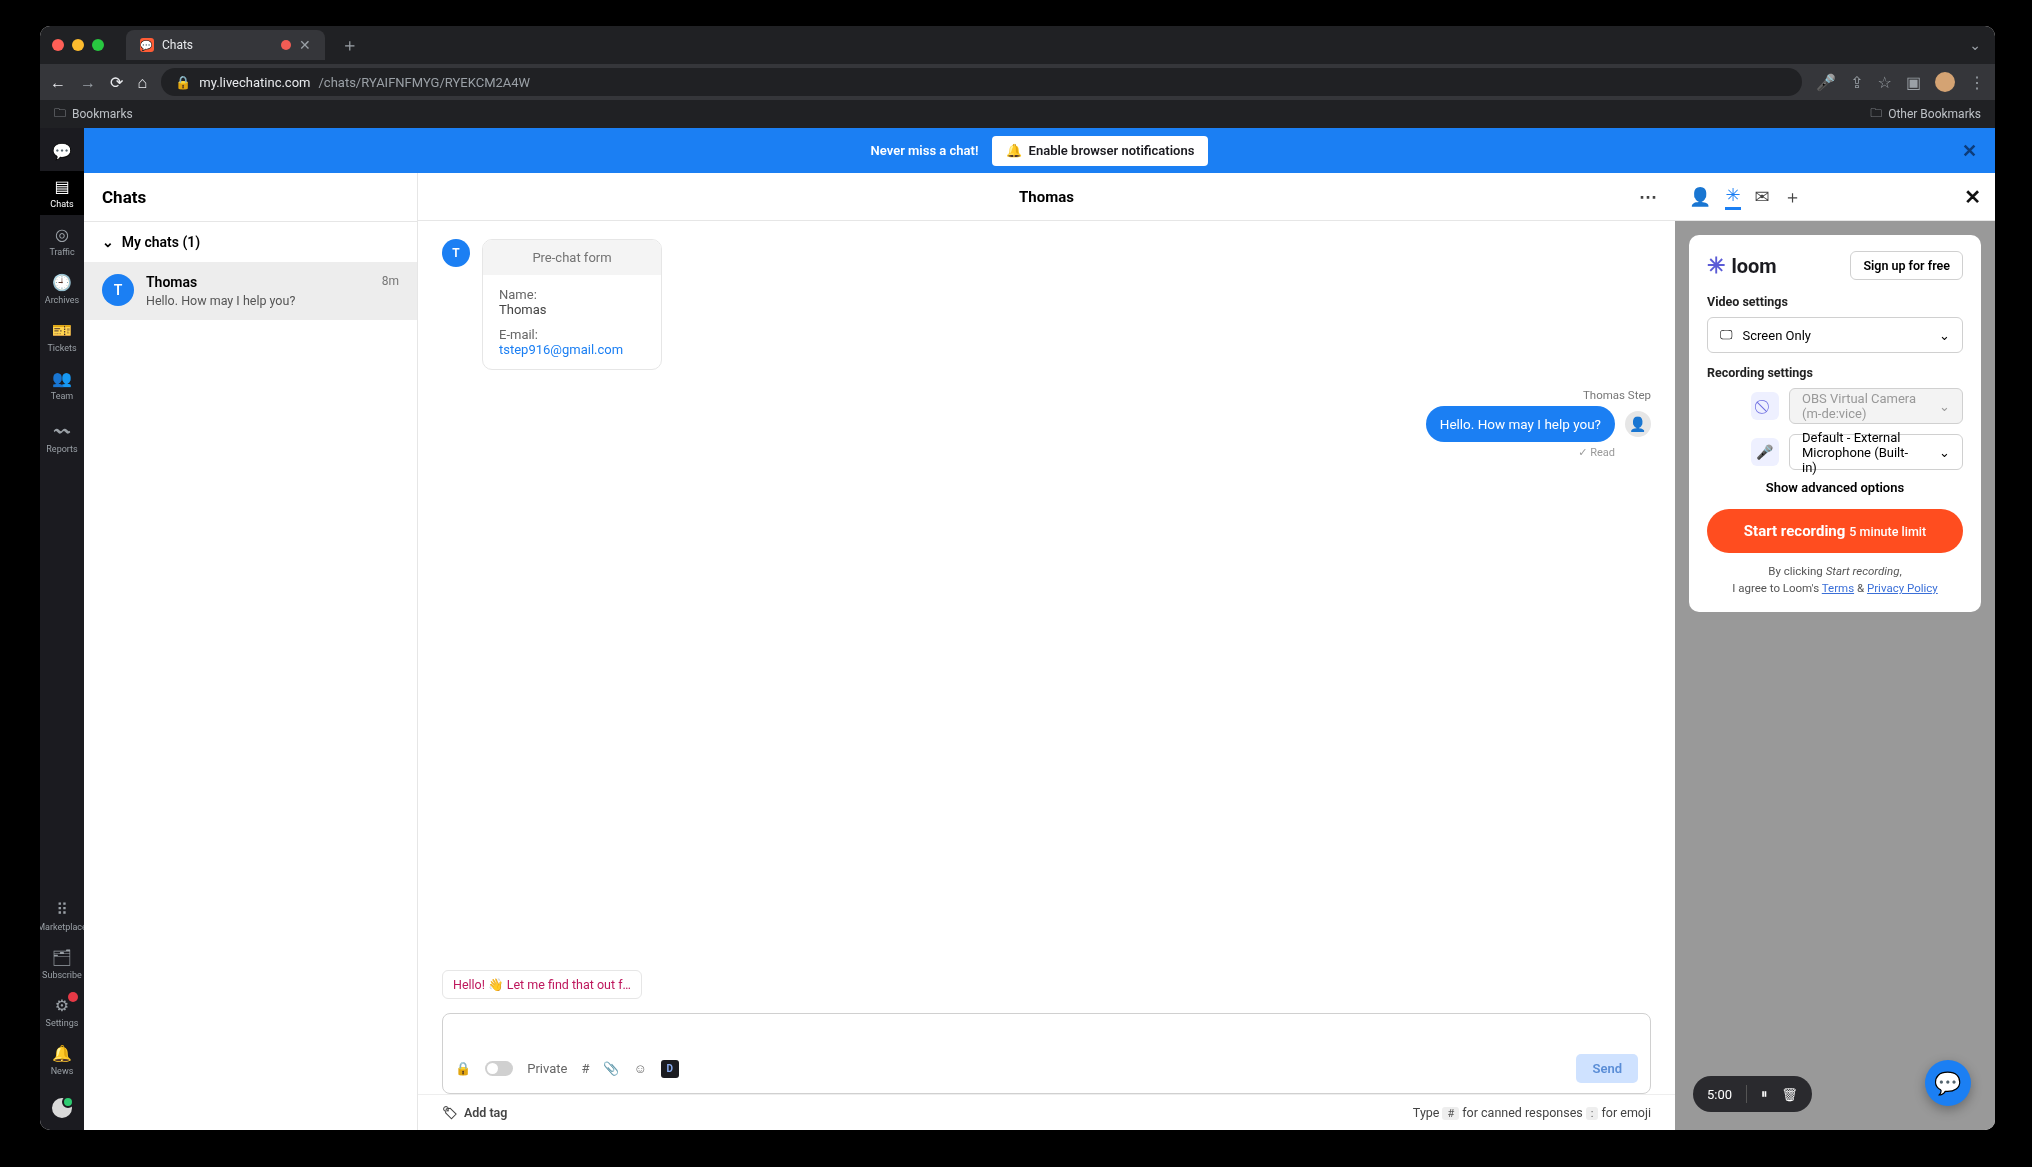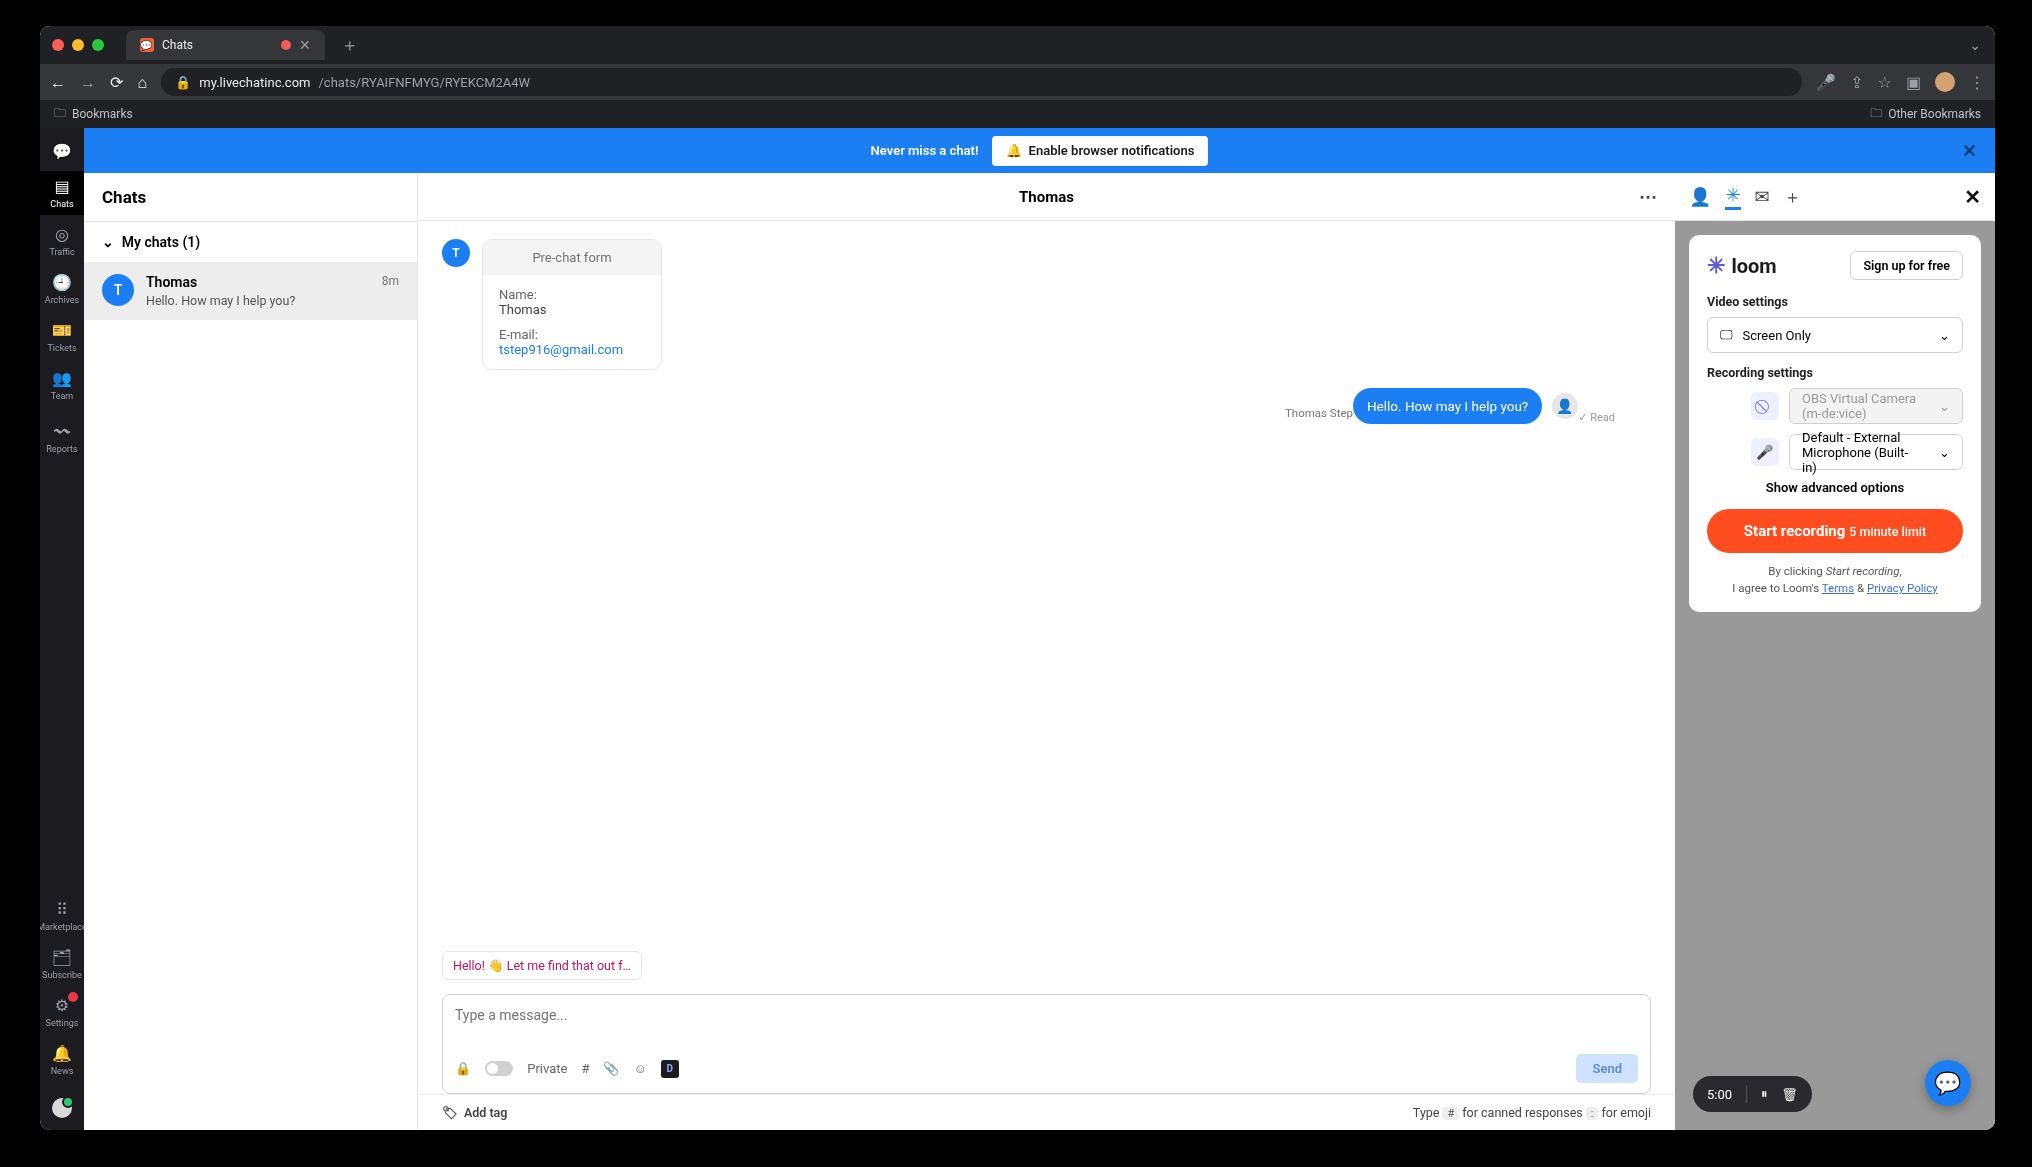--- a/index.html
+++ b/index.html
@@ -69,21 +69,21 @@
 .started { text-align:center; font-size:12px; color:#777; margin-bottom:16px; position:relative;}
 .started::before,.started::after{content:'';position:absolute;top:50%;width:34%;height:1px;background:#e6e6e6;}
 .started::before{left:0}.started::after{right:0}
 .prechat { display:flex; gap:12px; margin-bottom:18px; }
 .prechat .av { width:28px; height:28px; border-radius:50%; background:#1b7ff3; color:#fff; display:flex; align-items:center; justify-content:center; font-size:12px; font-weight:600; }
 .card { border:1px solid #e6e6e6; border-radius:10px; width:180px; overflow:hidden; background:#fff;}
 .card-h { background:#f4f4f4; padding:10px 14px; font-size:13px; text-align:center; color:#737373;}
 .card-b { padding:12px 16px; font-size:13px; color:#444;}
 .card-b .lbl { color:#666; }
 .card-b a { color:#1b7ff3; text-decoration:none; }
-.msg-self { align-self:flex-end; display:flex; align-items:flex-end; max-width:60%; }
+.msg-self { align-self:flex-end; display:flex; flex-direction:column; align-items:flex-end; max-width:60%; }
 .msg-self .from { font-size:11.5px; color:#777; margin-bottom:4px; }
 .msg-self .row { display:flex; align-items:center; gap:10px; }
 .bubble { background:#1b7ff3; color:#fff; padding:10px 14px; border-radius:18px; font-size:13.5px; }
 .self-av { width:26px; height:26px; border-radius:50%; background:#e6e6e6; display:flex; align-items:center; justify-content:center; color:#888; font-size:14px;}
 .read { font-size:11px; color:#999; margin-top:4px; margin-right:36px;}
 .suggestion { align-self:flex-start; margin-top:auto; border:1px solid #e6e6e6; border-radius:6px; padding:6px 10px; font-size:12.5px; color:#be185d; max-width:200px; white-space:nowrap; overflow:hidden; text-overflow:ellipsis;}
 
 .composer-wrap { padding:6px 24px 0; }
 .composer { border:1px solid #d0d0d0; border-radius:8px; padding:10px 12px; }
 .composer input { width:100%; border:none; outline:none; font-size:14px; }
@@ -281,21 +281,20 @@
                 <div class="bubble">Hello. How may I help you?</div>
                 <div class="self-av">👤</div>
               </div>
               <div class="read">✓ <span>Read</span></div>
             </div>
             <div class="suggestion">Hello! 👋 Let me find that out f…</div>
           </div>
 
           <div class="composer-wrap">
             <div class="composer">
-              <input type="text" placeholder="Type a message..." style="">
               <div class="composer-toolbar">
                 <span>🔒</span>
                 <span class="switch"></span>
                 <span>Private</span>
                 <span>#</span>
                 <span>📎</span>
                 <span>☺</span>
                 <span class="sq">D</span>
                 <div class="spacer"></div>
                 <button class="sendbtn">Send</button>

